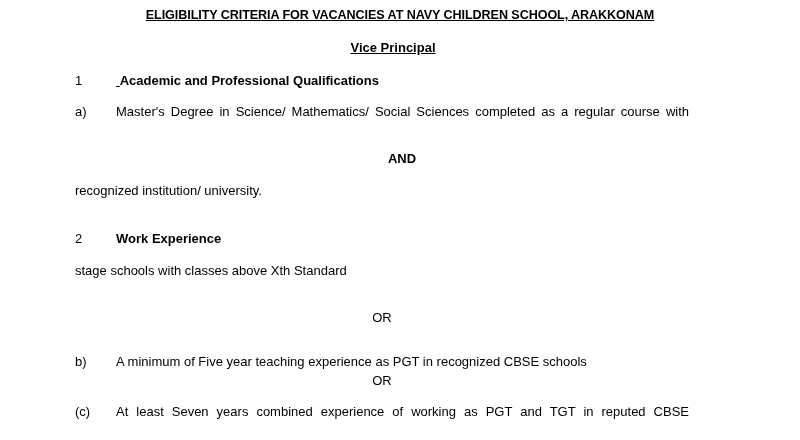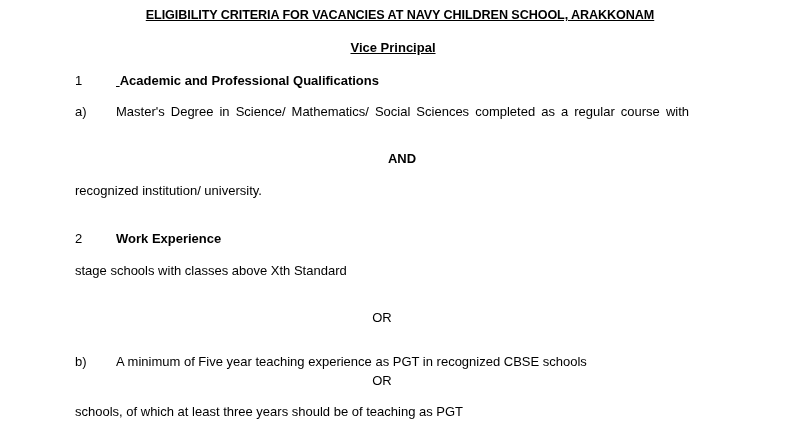--- a/index.html
+++ b/index.html
@@ -58,16 +58,16 @@
 
   <div class="abs connector" style="top:310px;">OR</div>
 
   <div class="abs para" style="top:354px;">
     <span class="line"><span class="lbl">b)</span><span>A minimum of Five year teaching experience as PGT in recognized CBSE schools</span></span>
   </div>
 
   <div class="abs connector" style="top:373px;">OR</div>
 
   <div class="abs para" style="top:404px;">
-    <span class="line">schools, of which at least three years should be of teaching as PGT</span>
+    <span class="line" style="text-align-last: justify;"><span class="lbl">(c)</span><span>At least Seven years combined experience of working as PGT and TGT in reputed CBSE</span></span>
   </div>
 
 </div>
 
 </body></html>

